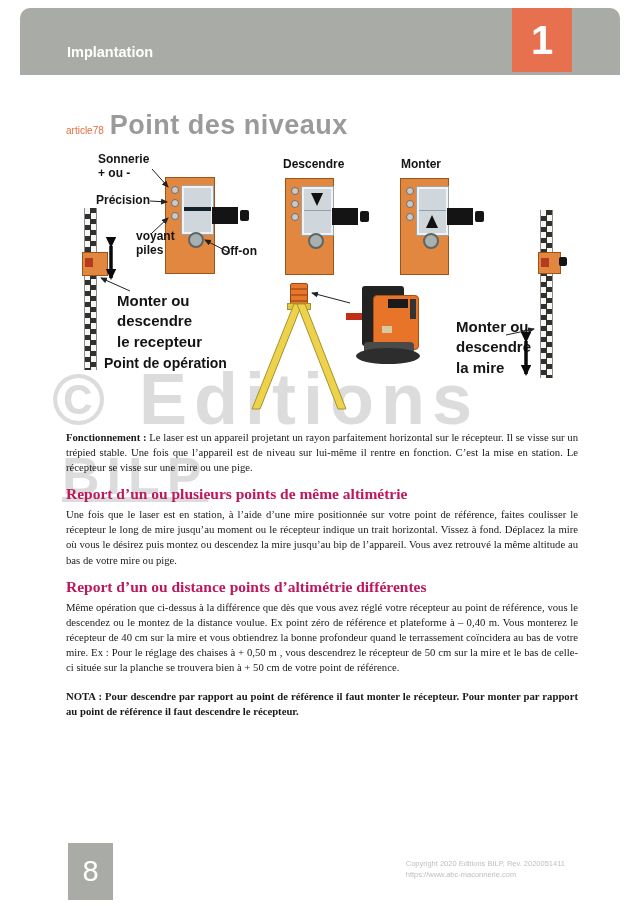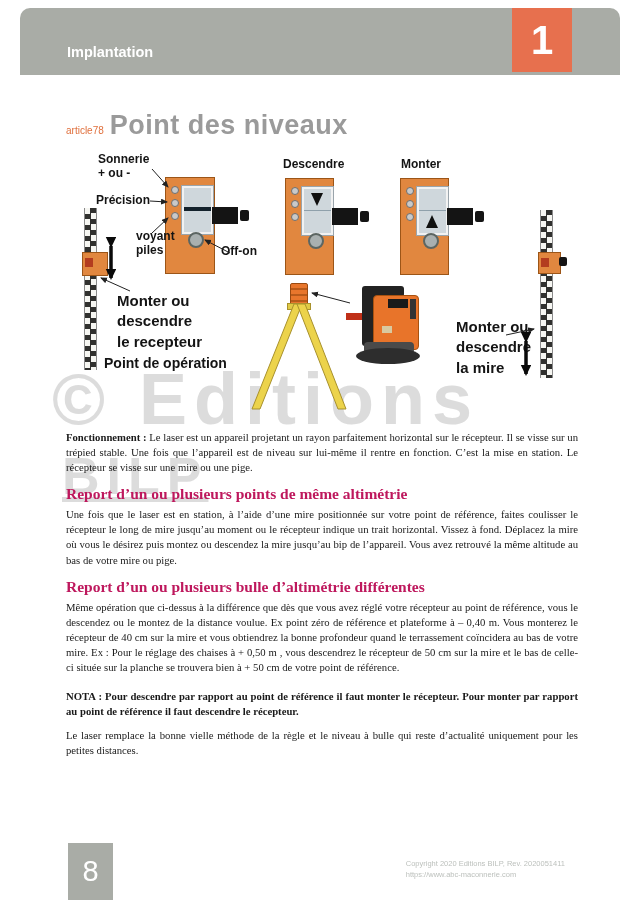--- a/index.html
+++ b/index.html
@@ -216,25 +216,24 @@
         <line x1="111" y1="101" x2="111" y2="133" marker-start="url(#ahs)" marker-end="url(#ahs)"></line>
         <line x1="526" y1="196" x2="526" y2="229" marker-start="url(#ahs)" marker-end="url(#ahs)"></line>
       </g>
     </svg>
   </div>
 
   <div class="textblock">
     <p><b>Fonctionnement :</b><span> Le laser est un appareil projetant un rayon parfaitement horizontal sur le récepteur. Il se visse sur un trépied stable. Une fois que l’appareil est de niveau sur lui-même il rentre en fonction. C’est la mise en station. Le récepteur se visse sur une mire ou une pige.</span></p>
     <h2>Report d’un ou plusieurs points de même altimétrie</h2>
     <p>Une fois que le laser est en station, à l’aide d’une mire positionnée sur votre point de référence, faites coulisser le récepteur le long de mire jusqu’au moment ou le récepteur indique un trait horizontal. Vissez à fond. Déplacez la mire où vous le désirez puis montez ou descendez la mire jusqu’au bip de l’appareil. Vous avez retrouvé la même altitude au bas de votre mire ou pige.</p>
-    <h2>Report d’un ou plusieurs bulle d’altimétrie différentes</h2>
+    <h2>Report d’un ou distance points d’altimétrie différentes</h2>
     <p>Même opération que ci-dessus à la différence que dès que vous avez réglé votre récepteur au point de référence, vous le descendez ou le montez de la distance voulue. Ex point zéro de référence et plateforme à – 0,40 m. Vous monterez le récepteur de 40 cm sur la mire et vous obtiendrez la bonne profondeur quand le terrassement coïncidera au bas de votre mire. Ex : Pour le réglage des chaises à + 0,50 m , vous descendrez le récepteur de 50 cm sur la mire et le bas de celle-ci située sur la planche se trouvera bien à + 50 cm de votre point de référence.</p>
     <div class="gap"></div>
     <p class="nota">NOTA : Pour descendre par rapport au point de référence il faut monter le récepteur. Pour monter par rapport au point de référence il faut descendre le récepteur.</p>
-    <p>Le laser remplace la bonne vielle méthode de la règle et le niveau à bulle qui reste d’actualité uniquement pour les petites distances.</p>
   </div>
 
   <div class="pagenum-box">
     <span>8</span>
   </div>
   <div class="copyright">
     <div>Copyright 2020 Editions BILP, Rev. 2020051411</div>
     <div>https://www.abc-maconnerie.com</div>
   </div>
 

